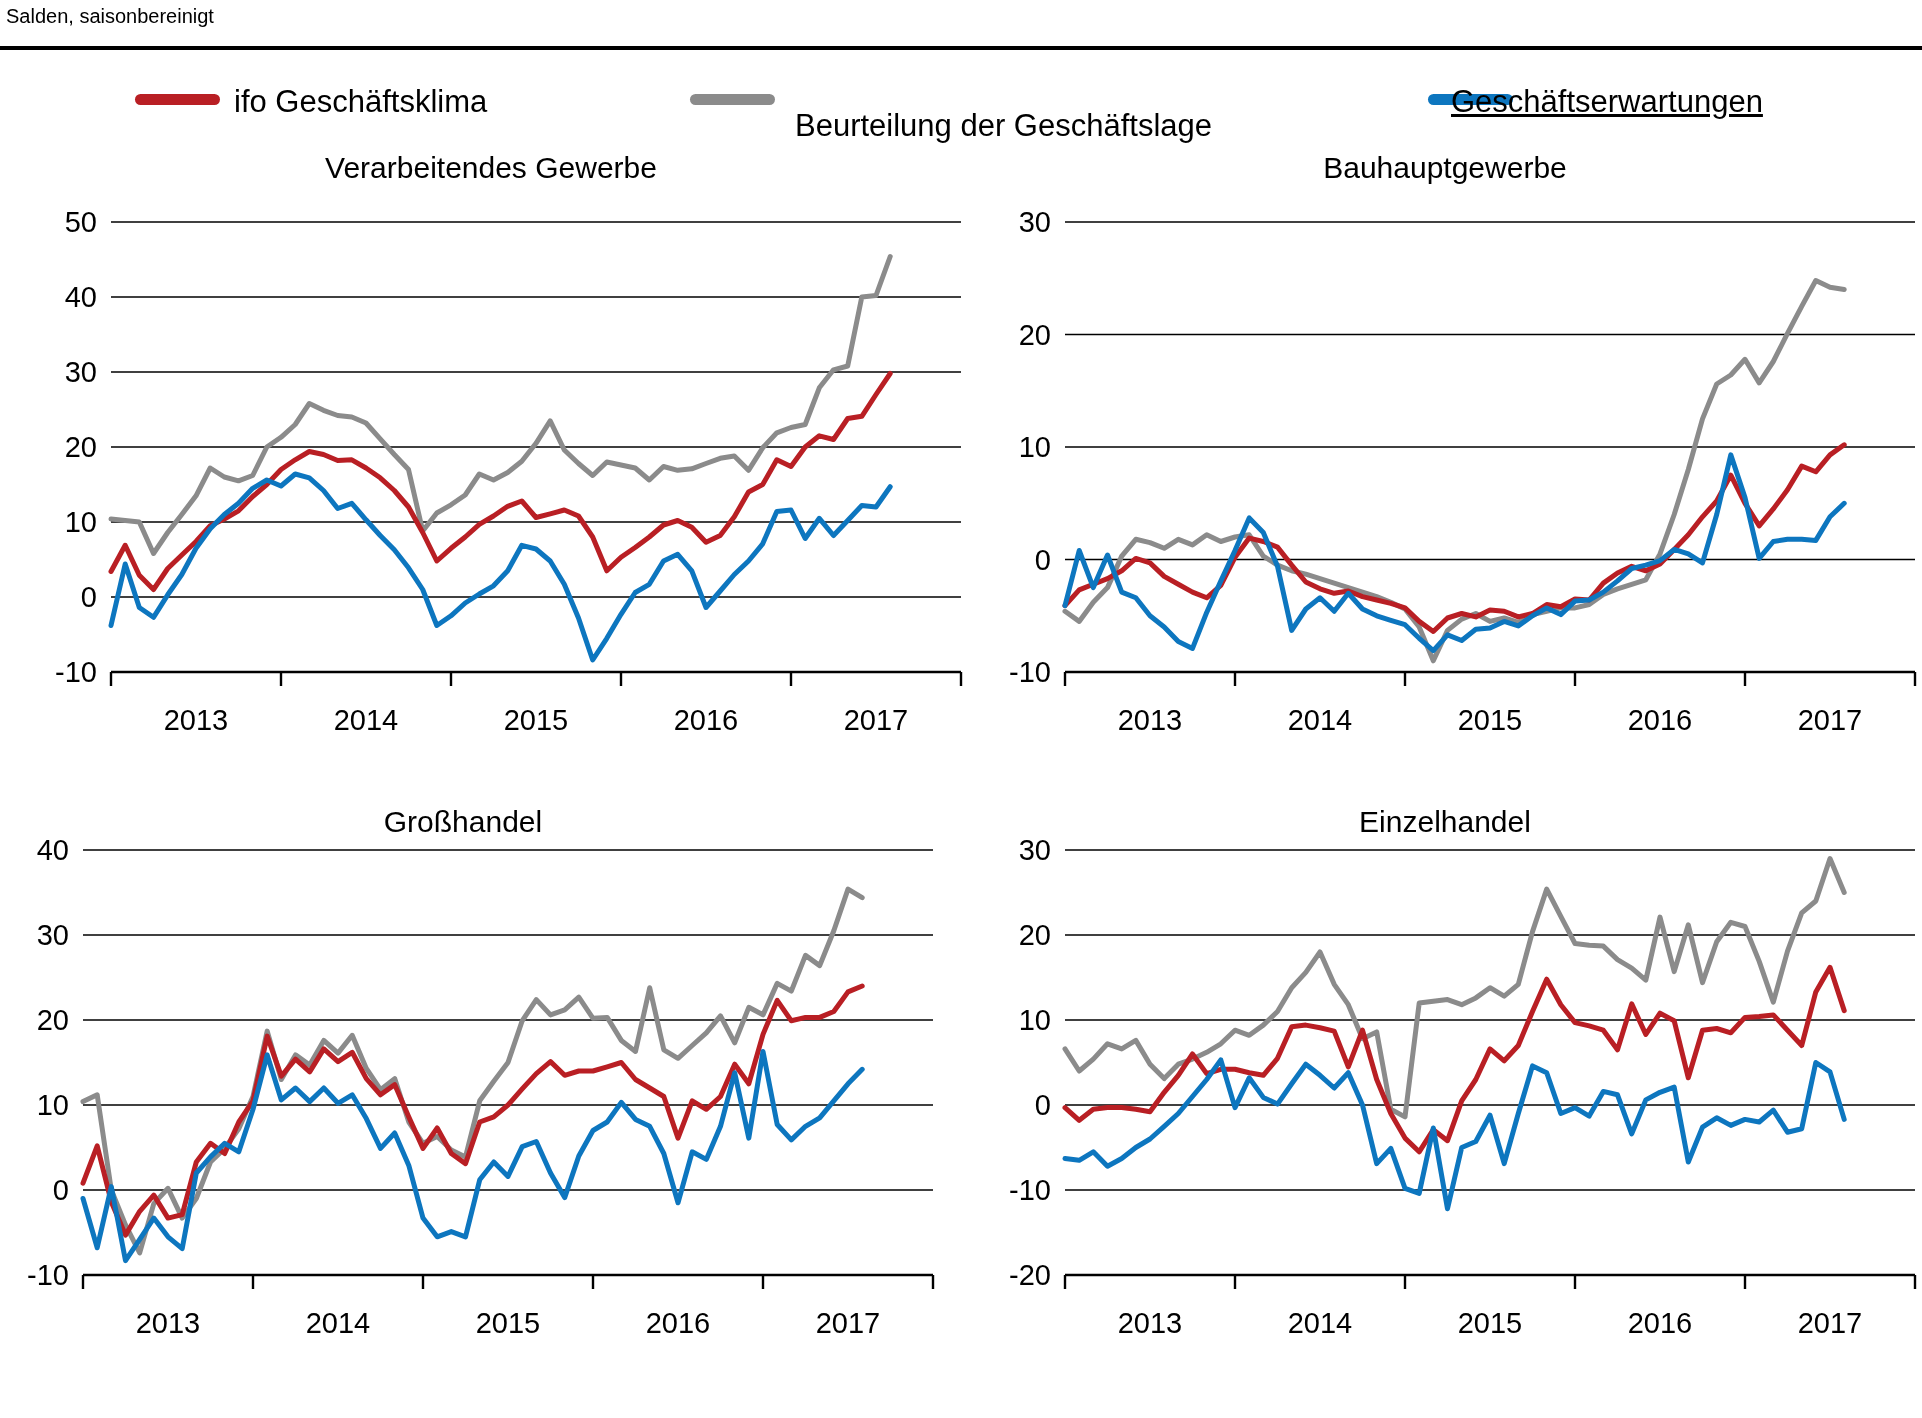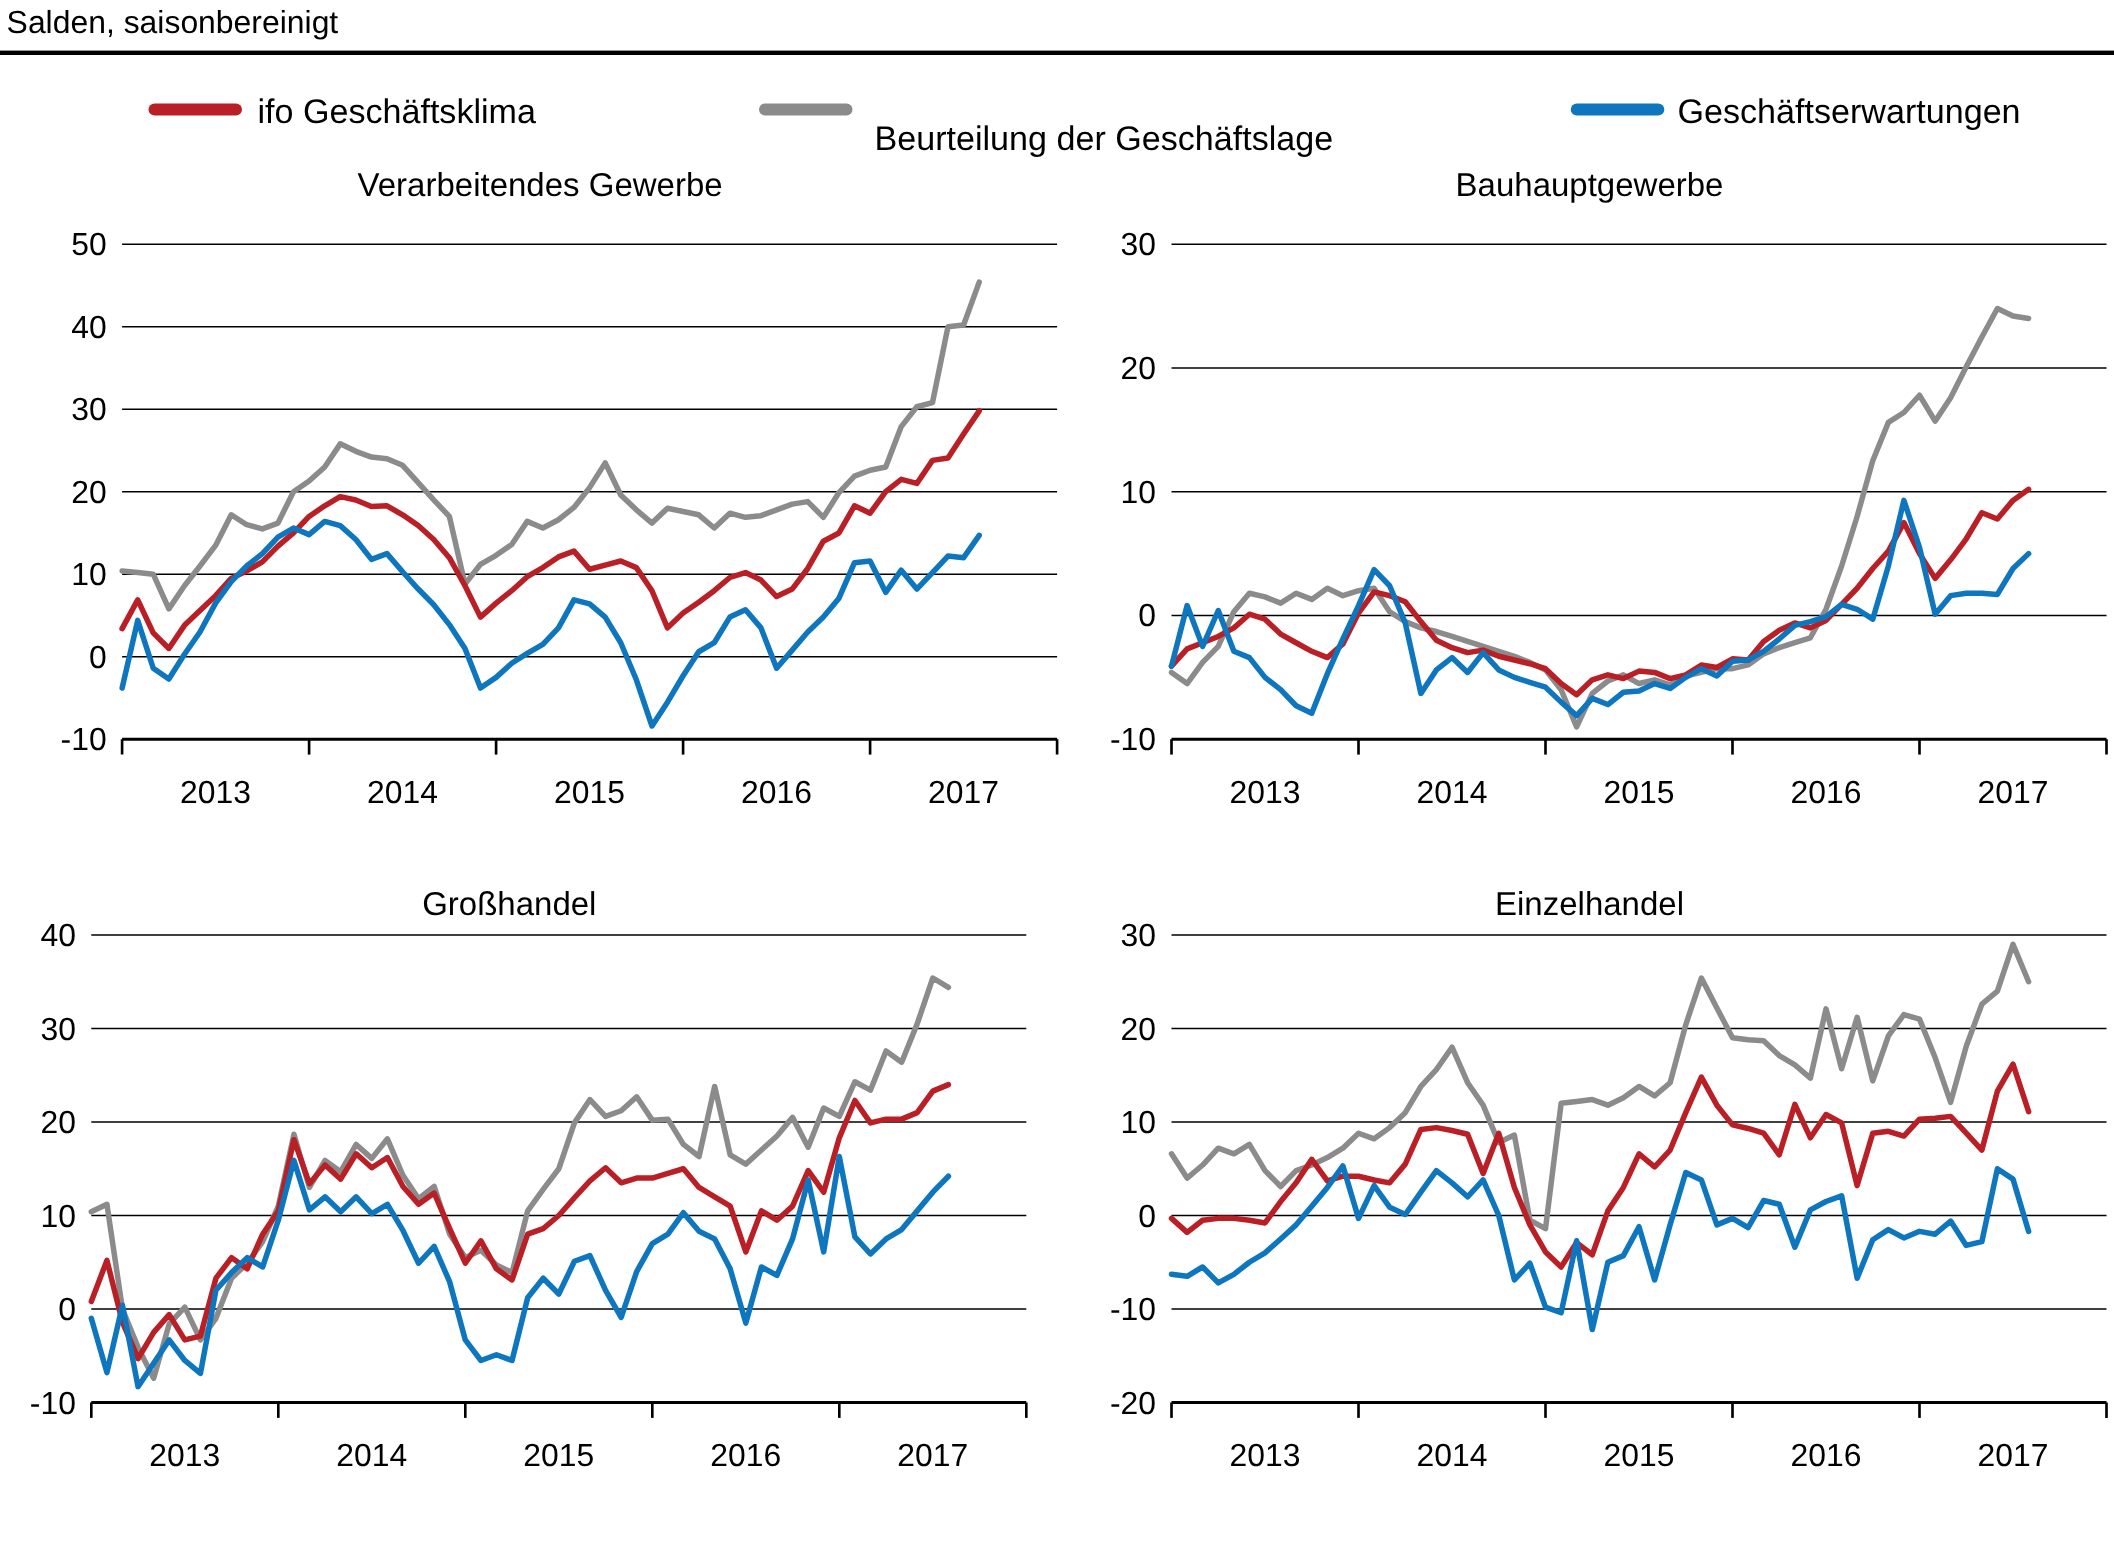--- a/index.html
+++ b/index.html
@@ -1,17 +1,17 @@
 <!DOCTYPE html>
 <html><head>
 <meta charset="utf-8">
 <style>
   html,body{margin:0;padding:0;background:#ffffff;}
   body{width:1922px;height:1418px;position:relative;font-family:"Liberation Sans",sans-serif;color:#000;}
-  .hdr-title{position:absolute;left:6px;top:5px;font-size:29px;letter-spacing:0px;}
+  .hdr-title{position:absolute;left:6px;top:5px;font-size:20px;letter-spacing:0px;}
   .hdr-rule{position:absolute;left:0;top:46px;width:1922px;height:4px;background:#000;}
   .legend-item{position:absolute;top:84px;height:36px;}
   .legend-swatch{position:absolute;top:10px;width:85px;height:11px;border-radius:6px;}
   .legend-label{position:absolute;top:0px;font-size:31px;white-space:nowrap;}
   .panel{position:absolute;}
   svg text{font-family:"Liberation Sans",sans-serif;}
 </style>
 </head>
 <body>
 
@@ -22,21 +22,21 @@
     <div class="legend-item" style="left: 0px;">
       <div class="legend-swatch" style="left: 135px; background: rgb(185, 31, 36);"></div>
       <div class="legend-label" style="left: 234px; text-align: center;">ifo Geschäftsklima</div>
     </div>
     <div class="legend-item" style="left: 0px;">
       <div class="legend-swatch" style="left: 690px; background: rgb(139, 139, 139);"></div>
       <div class="legend-label" style="left: 795px; margin-top: 24px;">Beurteilung der Geschäftslage</div>
     </div>
     <div class="legend-item" style="left: 0px;">
       <div class="legend-swatch" style="left: 1428px; background: rgb(13, 118, 191);"></div>
-      <div class="legend-label" style="left: 1525px;">Geschäftserwartungen</div>
+      <div class="legend-label" style="left: 1451px; text-decoration: underline;">Geschäftserwartungen</div>
     </div>
   </div>
 
 <div id="panel-tl" class="panel" style="left:0;top:130px;margin-left:28px;"><svg width="960" height="650">
       <text x="463" y="48" text-anchor="middle" font-size="30">Verarbeitendes Gewerbe</text>
       <line x1="83" x2="933" y1="92" y2="92" stroke="#000000" stroke-width="1.4"></line>
       <text x="69" y="102" text-anchor="end" font-size="29">50</text>
       <line x1="83" x2="933" y1="167" y2="167" stroke="#000000" stroke-width="1.4"></line>
       <text x="69" y="177" text-anchor="end" font-size="29">40</text>
       <line x1="83" x2="933" y1="242" y2="242" stroke="#000000" stroke-width="1.4"></line>

